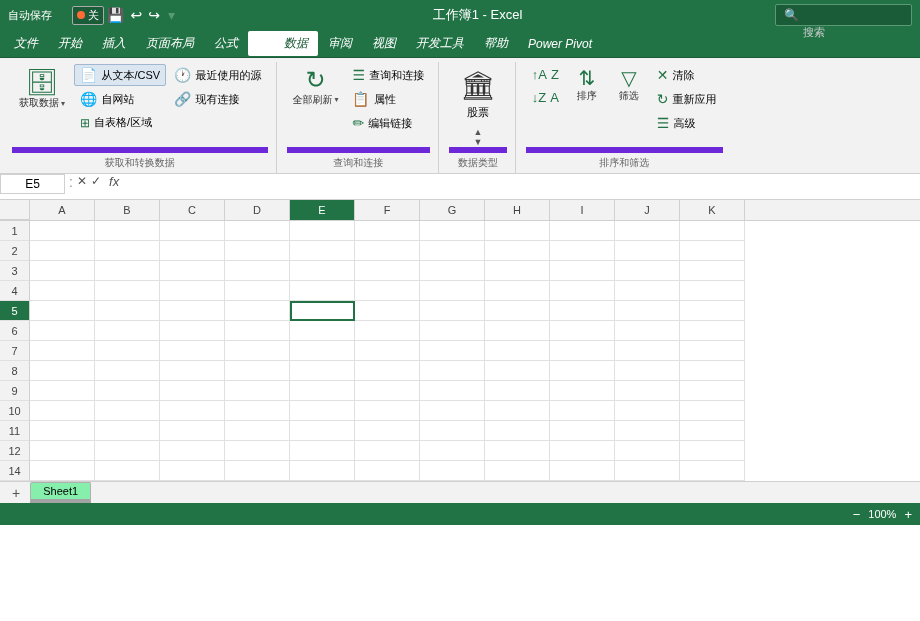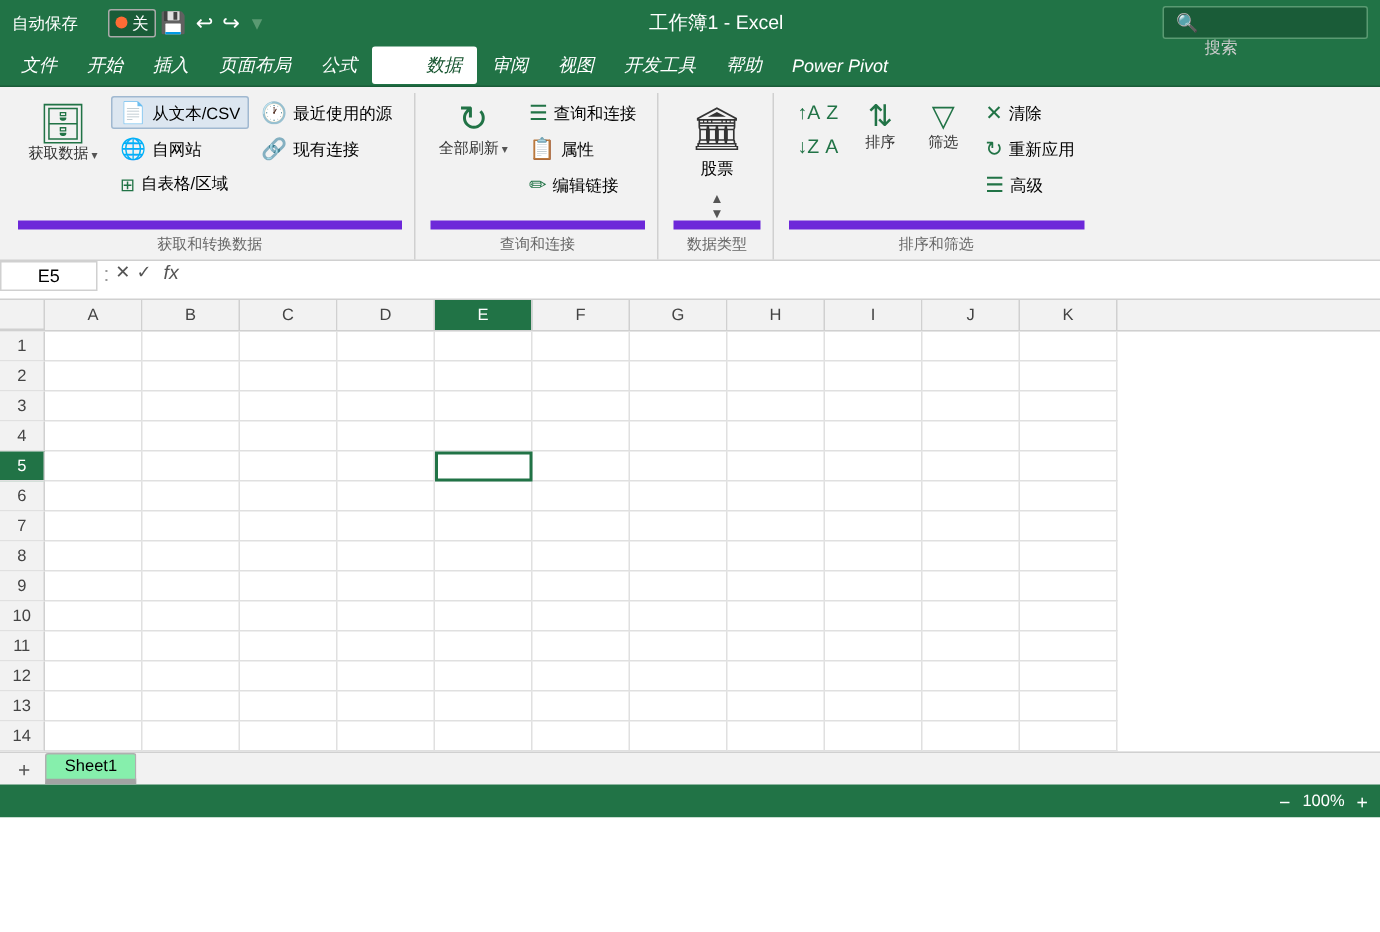--- a/index.html
+++ b/index.html
@@ -520,34 +520,20 @@
         <div class="cell col-d"></div>
         <div class="cell col-e"></div>
         <div class="cell col-f"></div>
         <div class="cell col-g"></div>
         <div class="cell col-h"></div>
         <div class="cell col-i"></div>
         <div class="cell col-j"></div>
         <div class="cell col-k"></div>
       </div>
       <div class="grid-row">
-        <div class="row-num">13</div>
-        <div class="cell col-a"></div>
-        <div class="cell col-b"></div>
-        <div class="cell col-c"></div>
-        <div class="cell col-d"></div>
-        <div class="cell col-e"></div>
-        <div class="cell col-f"></div>
-        <div class="cell col-g"></div>
-        <div class="cell col-h"></div>
-        <div class="cell col-i"></div>
-        <div class="cell col-j"></div>
-        <div class="cell col-k"></div>
-      </div>
-      <div class="grid-row">
         <div class="row-num">14</div>
         <div class="cell col-a"></div>
         <div class="cell col-b"></div>
         <div class="cell col-c"></div>
         <div class="cell col-d"></div>
         <div class="cell col-e"></div>
         <div class="cell col-f"></div>
         <div class="cell col-g"></div>
         <div class="cell col-h"></div>
         <div class="cell col-i"></div>

